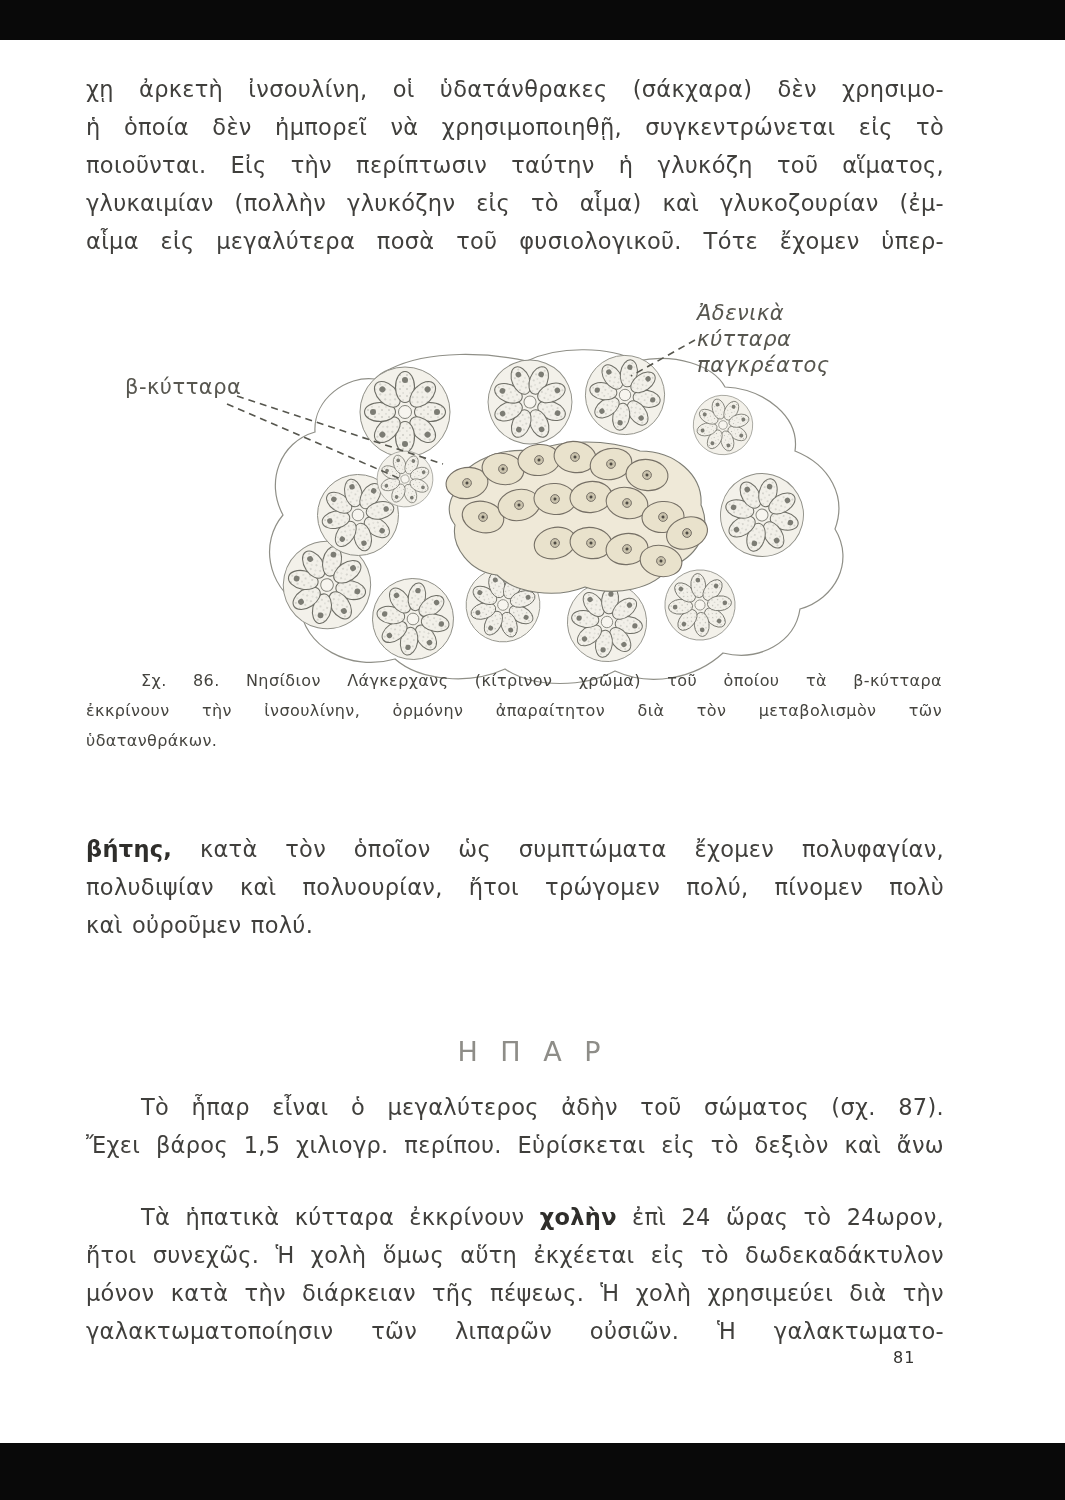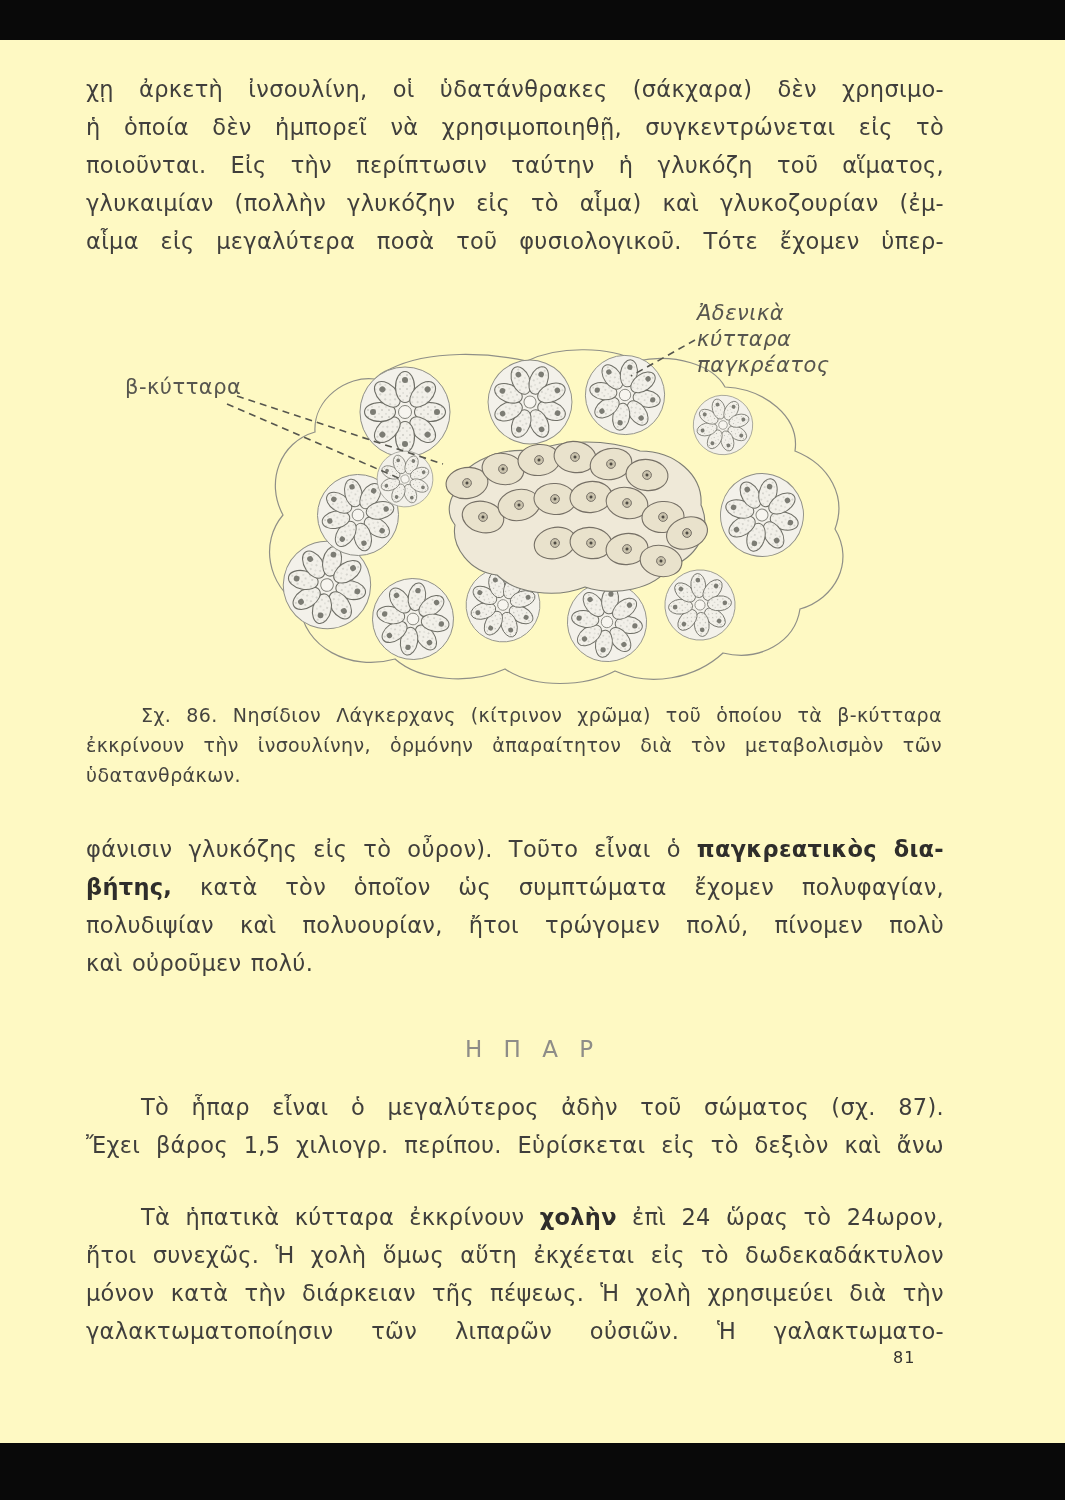--- a/index.html
+++ b/index.html
@@ -1,55 +1,55 @@
 <!DOCTYPE html>
 <html><head>
 <meta charset="utf-8">
 <style>
   html,body{margin:0;padding:0;background:#d8d6d2;}
   .page{
     position:relative;
     width:1065px;height:1500px;
-    background:#fef9c3;
+    background:#ffffff;
     overflow:hidden;
     font-family:"DejaVu Sans","Liberation Sans",sans-serif;
     color:#403f3c;
   }
   .bar{position:absolute;left:0;width:100%;background:#090909;}
   .bar.top{top:0;height:40px;}
   .bar.bottom{bottom:0;height:57px;}
 
   .para{
     position:absolute;left:86px;width:858px;
     font-size:22.5px;line-height:38px;
     letter-spacing:0.3px;word-spacing:2px;
   }
   .line{text-align:justify;text-align-last:justify;white-space:normal;}
   .line.no-just{text-align-last:left;}
   .line.indent{text-indent:55px;}
   .b{font-weight:700;color:#2f2e2b;}
 
   .caption{
-    position:absolute;left:86px;top:700px;width:856px;
-    font-size:19px;line-height:30px;color:#45443f;
+    position:absolute;left:86px;top:666px;width:856px;
+    font-size:16px;line-height:30px;color:#45443f;
     letter-spacing:0.4px;word-spacing:1.5px;
   }
 
   .figure{position:absolute;left:85px;top:292px;width:900px;height:402px;}
   .figure svg{position:absolute;left:0;top:0;}
   .fig-label{
     position:absolute;font-size:21px;color:#57564f;letter-spacing:0.5px;
     line-height:26px;white-space:pre-line;
   }
   .fig-label.beta{left:40px;top:82px;}
   .fig-label.adenika{left:612px;top:8px;font-style:italic;}
 
   .section-heading{
     position:absolute;left:0;top:1036px;width:100%;
-    text-align:center;font-size:23px;font-weight:400;
+    text-align:center;font-size:27px;font-weight:400;
     letter-spacing:7px;color:#8e8d88;margin:0;
   }
 
   .page-number{
     position:absolute;left:893px;top:1348px;
     font-size:16px;font-weight:400;color:#33322f;letter-spacing:1px;
   }
 </style>
 </head>
 <body>
@@ -216,21 +216,20 @@
 παγκρέατος</div>
   </div>
 
   <div class="caption">
       <div class="line indent">Σχ. 86. Νησίδιον Λάγκερχανς (κίτρινον χρῶμα) τοῦ ὁποίου τὰ β-κύτταρα</div>
       <div class="line">ἐκκρίνουν τὴν ἰνσουλίνην, ὁρμόνην ἀπαραίτητον διὰ τὸν μεταβολισμὸν τῶν</div>
       <div class="line no-just">ὑδατανθράκων.</div>
     </div>
 
   <div class="para" style="top:830px">
-      <div class="line"><span>φάνισιν γλυκόζης εἰς τὸ οὖρον). Τοῦτο εἶναι ὁ </span><span class="b">παγκρεατικὸς δια-</span></div>
       <div class="line"><span class="b">βήτης,</span><span> κατὰ τὸν ὁποῖον ὡς συμπτώματα ἔχομεν πολυφαγίαν,</span></div>
       <div class="line">πολυδιψίαν καὶ πολυουρίαν, ἤτοι τρώγομεν πολύ, πίνομεν πολὺ</div>
       <div class="line no-just">καὶ οὐροῦμεν πολύ.</div>
     </div>
 
   <h2 class="section-heading">Η Π Α Ρ</h2>
 
   <div class="para" style="top:1088px">
       <div class="line indent">Τὸ ἧπαρ εἶναι ὁ μεγαλύτερος ἀδὴν τοῦ σώματος (σχ. 87).</div>
       <div class="line">Ἔχει βάρος 1,5 χιλιογρ. περίπου. Εὑρίσκεται εἰς τὸ δεξιὸν καὶ ἄνω</div>

